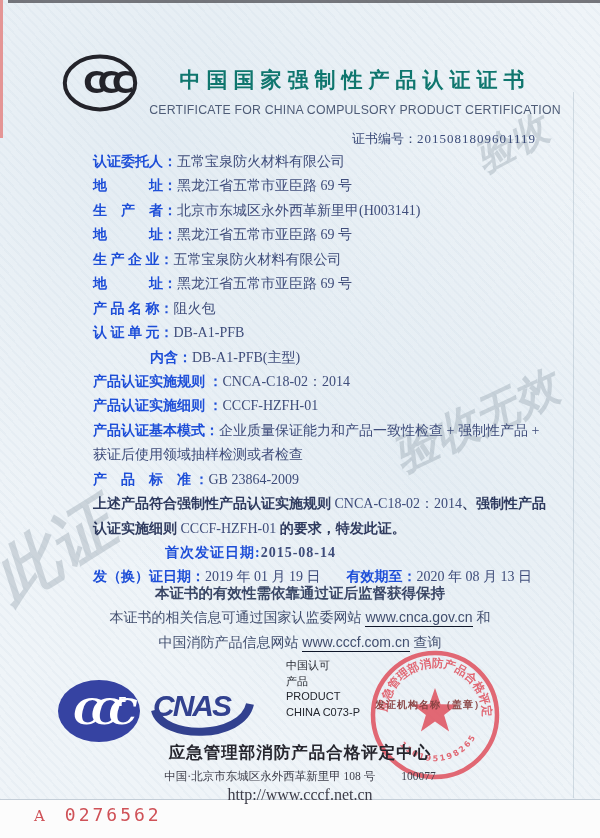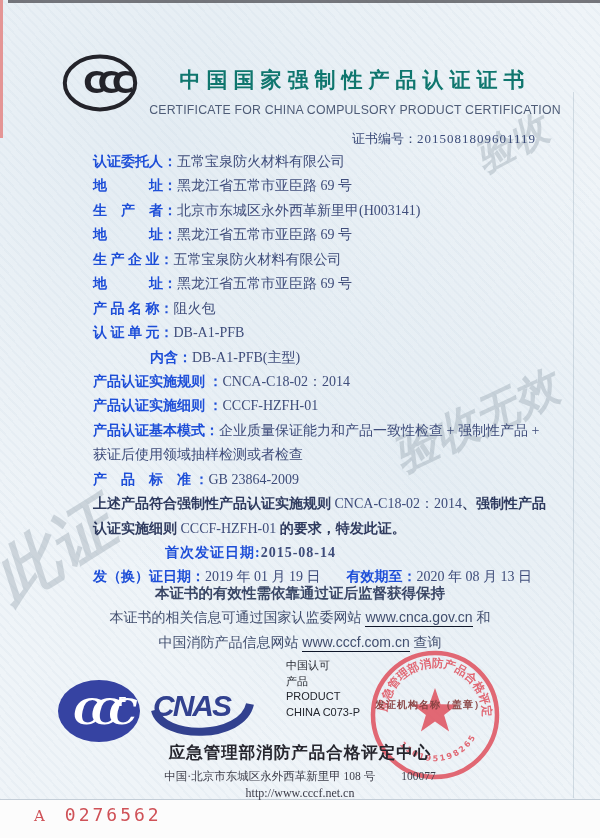--- a/index.html
+++ b/index.html
@@ -60,21 +60,21 @@
   .accred{position:absolute;left:258px;top:658px;font-family:"Liberation Sans",sans-serif;
           font-size:11px;line-height:15.5px;color:#23262e;margin-left:28px;}
   .stamp{position:absolute;left:366px;top:646px;width:138px;height:138px;opacity:.88;}
   .stamp-label{position:absolute;left:375px;top:698px;font-size:10px;font-weight:bold;
                color:#8a4444;letter-spacing:1px;white-space:nowrap;}
 
   .org{position:absolute;top:742px;left:0;right:0;text-align:center;font-weight:bold;
        font-size:16.5px;color:#26262e;letter-spacing:1px;font-family:"Liberation Sans",sans-serif;}
   .addr{position:absolute;top:769px;left:0;right:0;text-align:center;font-size:11.5px;color:#3c3c48;}
   .addr .pc{margin-left:26px;}
-  .site{position:absolute;top:786px;left:0;right:0;text-align:center;font-size:12px;color:#3c3c48;}
+  .site{position:absolute;top:786px;left:0;right:0;text-align:center;font-size:16px;color:#3c3c48;}
 
   .serial{position:absolute;top:804px;left:34px;color:#cf5157;white-space:nowrap;}
   .serial .pfx{font-size:15px;font-family:"DejaVu Serif",serif;}
   .serial .no{font-size:18px;font-family:"DejaVu Sans Mono",monospace;letter-spacing:3px;margin-left:20px;margin-top:44px;}
 </style>
 </head>
 <body>
 
 <div class="paper"></div>
 <div class="scanbar"></div>

